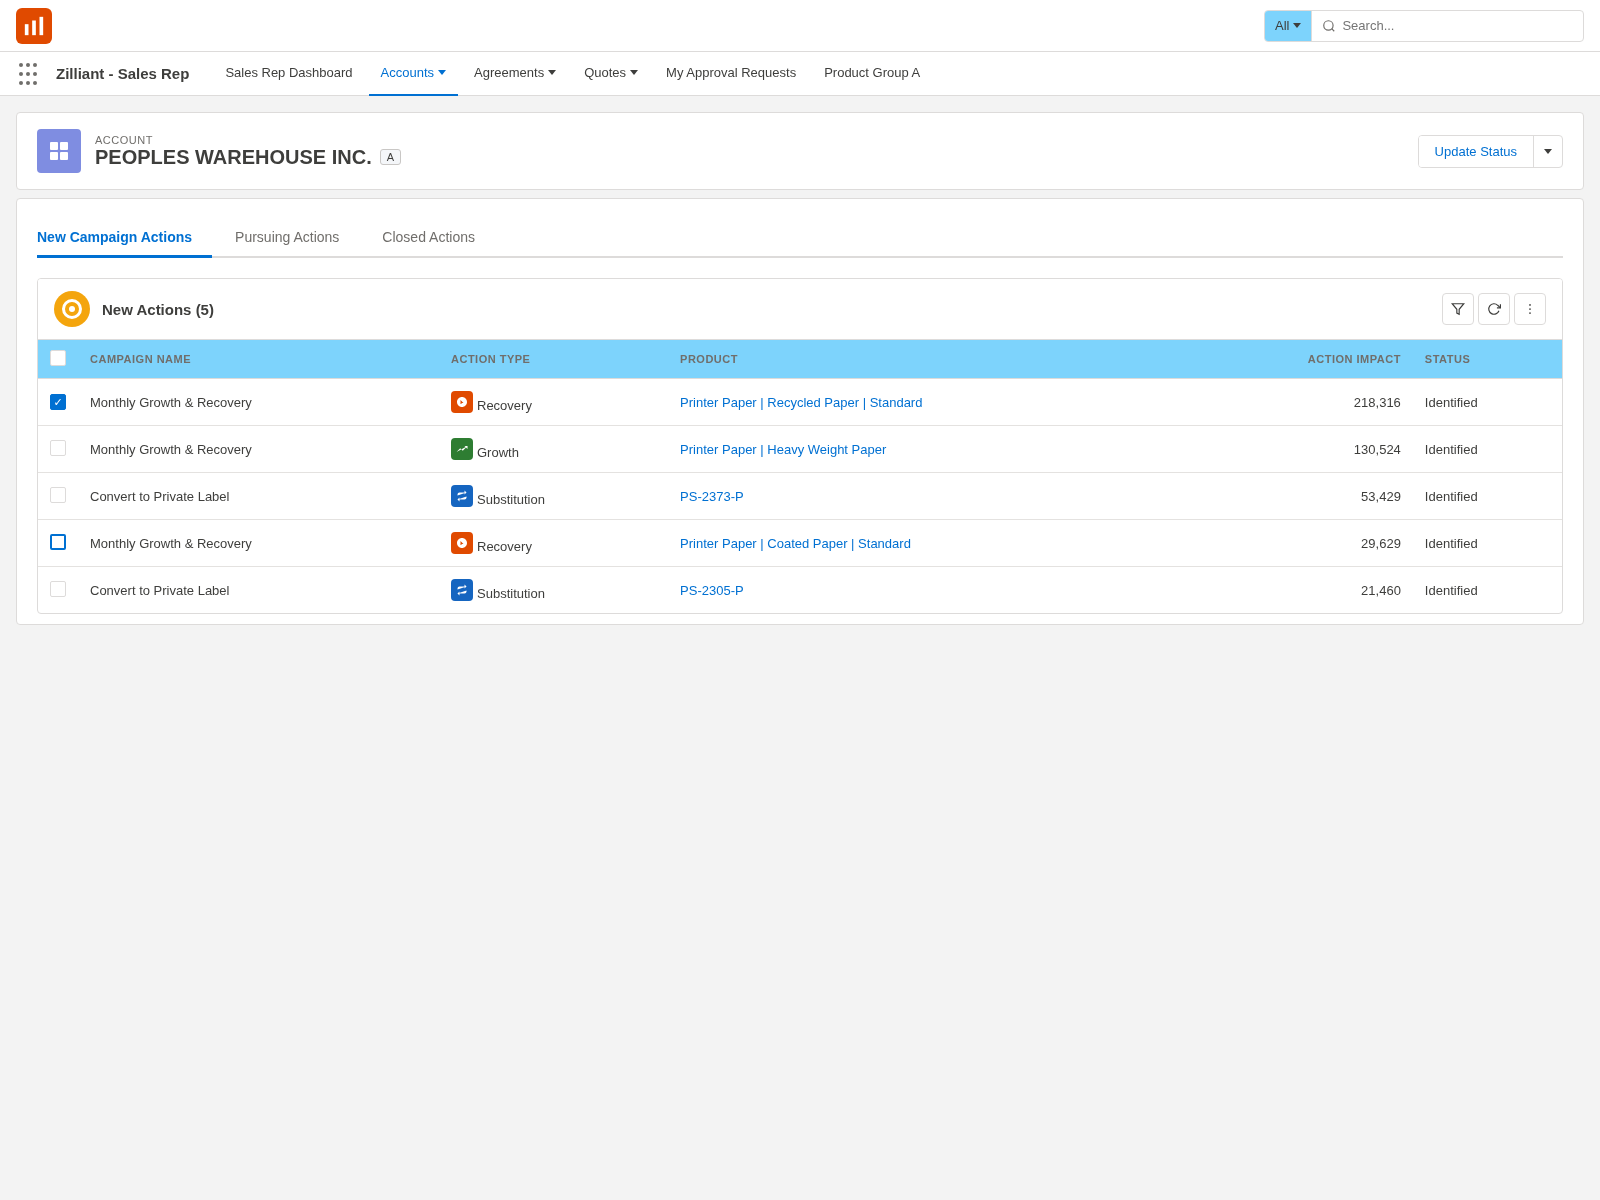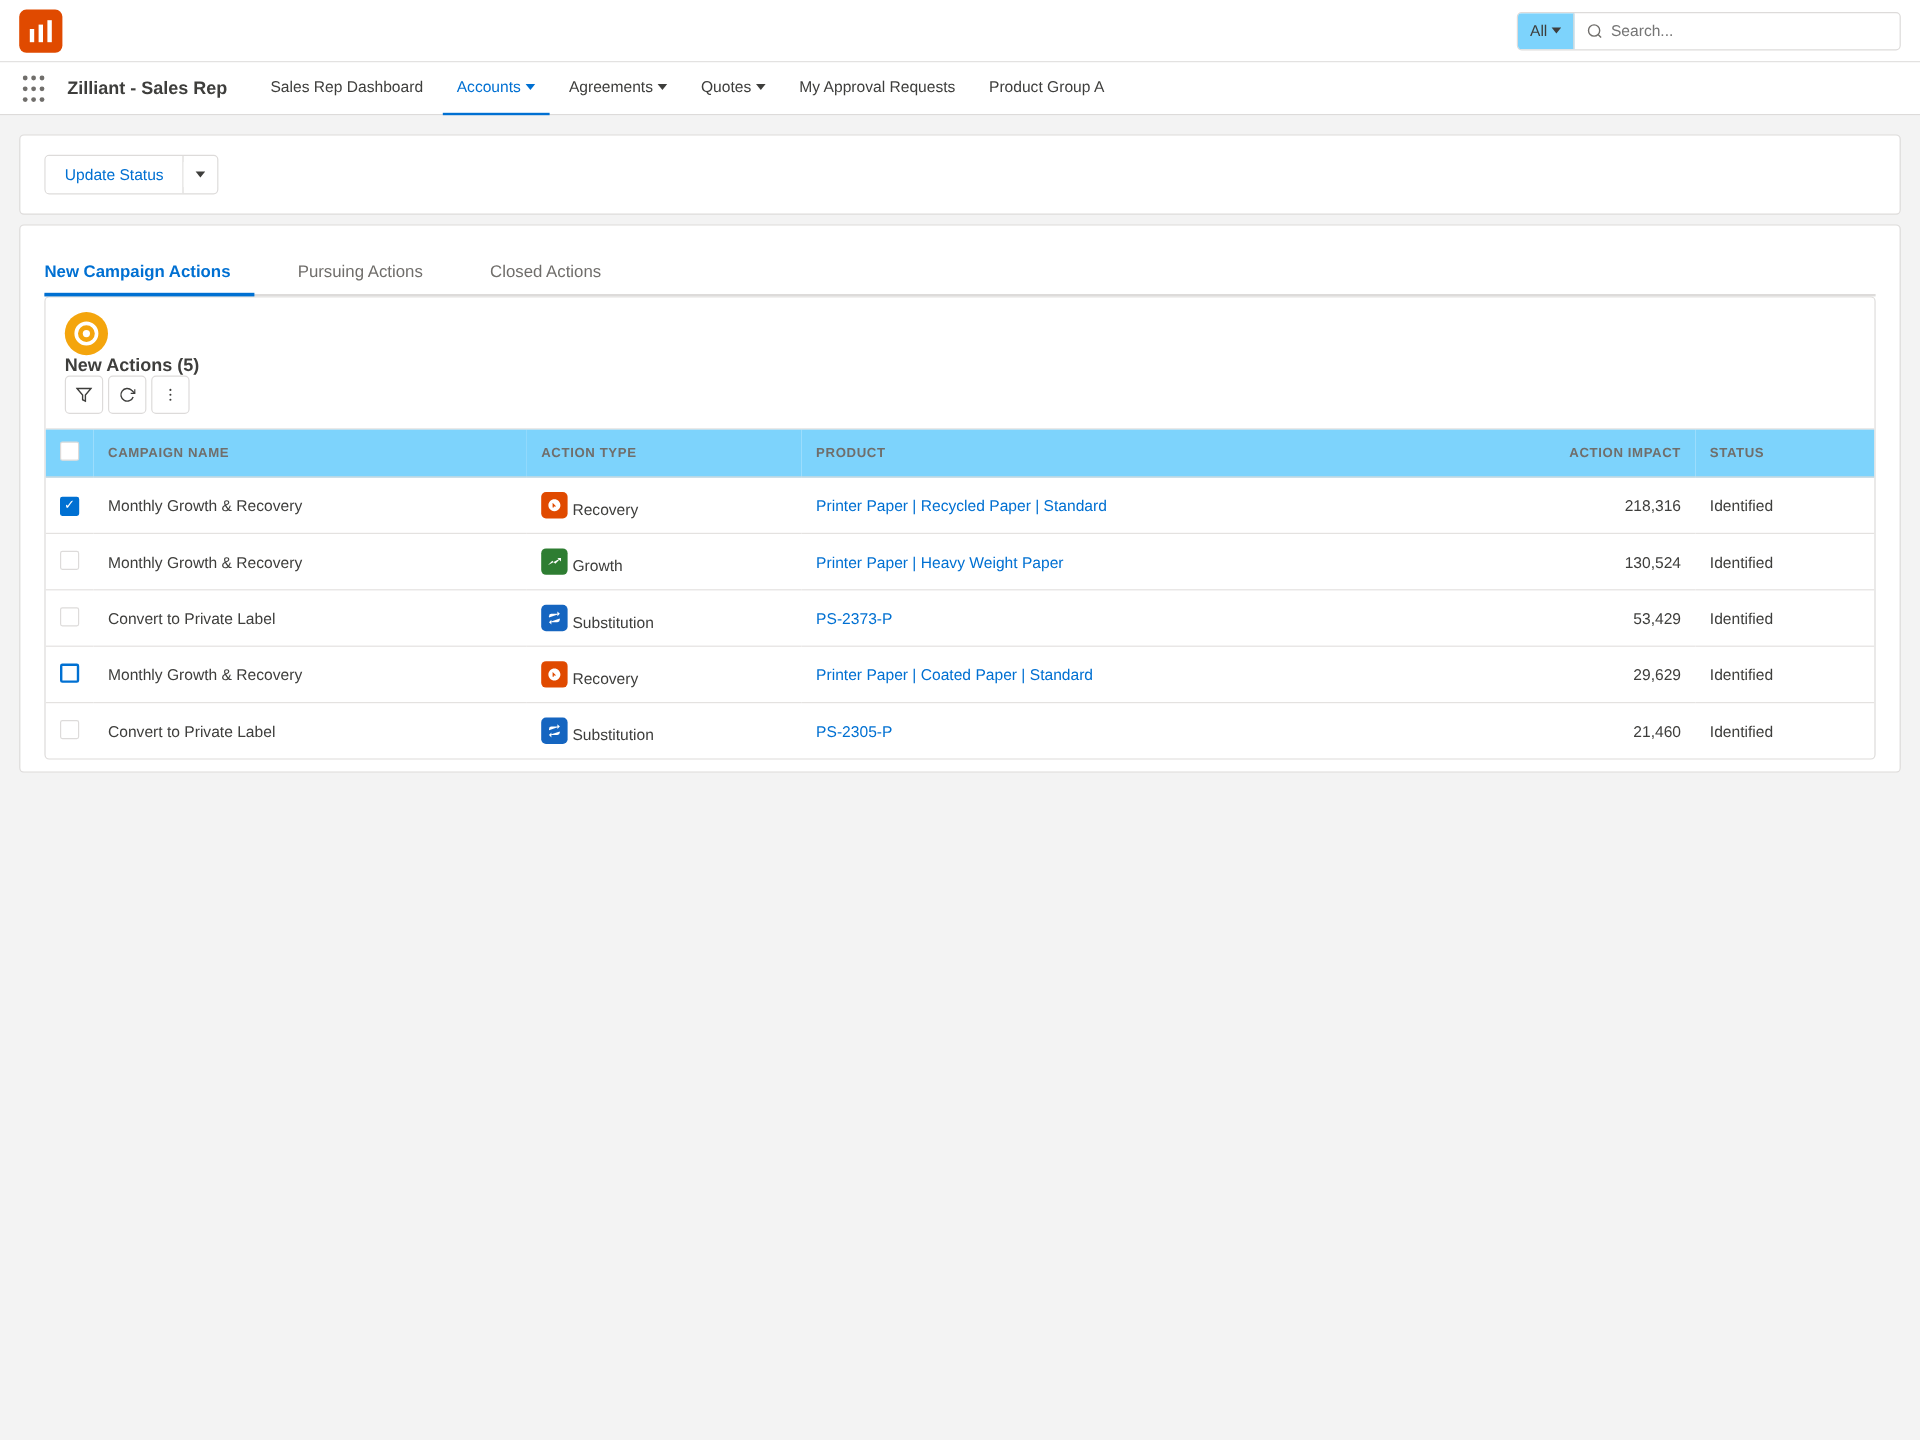--- a/index.html
+++ b/index.html
@@ -157,21 +157,22 @@
       background: #fff;
       border: 1px solid #dddbda;
       border-radius: 4px;
       padding: 20px 20px 10px;
     }
 
     
     .tabs {
       display: flex;
       border-bottom: 2px solid #dddbda;
-      gap: 16px;
+      margin-bottom: 20px;
+      gap: 3px;
     }
     .tab {
       padding: 10px 20px 10px 0;
       margin-right: 20px;
       font-size: 14px;
       color: #706e6b;
       cursor: pointer;
       border-bottom: 3px solid transparent;
       margin-bottom: -2px;
       white-space: nowrap;
@@ -183,25 +184,24 @@
     }
 
     
     .actions-panel {
       border: 1px solid #dddbda;
       border-radius: 4px;
       overflow: hidden;
     }
     .actions-header {
       display: flex;
-      align-items: flex-start;
+      align-items: center;
       padding: 12px 16px;
       border-bottom: 1px solid #dddbda;
       background: #fff;
-      flex-direction: column;
     }
     .actions-icon {
       width: 36px; height: 36px;
       background: #f4a50d;
       border-radius: 50%;
       display: flex; align-items: center; justify-content: center;
       margin-right: 12px;
       flex-shrink: 0;
     }
     .actions-icon-inner {
@@ -361,20 +361,37 @@
   </div>
   <div class="nav-item">
     <span>My Approval Requests</span>
   </div>
   <div class="nav-item">
     <span>Product Group A</span>
   </div>
 </div>
 
 <div class="account-header">
+  <div class="account-left">
+    <div class="account-icon">
+      <svg width="24" height="24" viewBox="0 0 24 24" fill="white">
+          <rect x="3" y="3" width="8" height="8" rx="1"></rect>
+          <rect x="13" y="3" width="8" height="8" rx="1"></rect>
+          <rect x="3" y="13" width="8" height="8" rx="1"></rect>
+          <rect x="13" y="13" width="8" height="8" rx="1"></rect>
+        </svg>
+    </div>
+    <div class="account-info">
+      <span class="account-label">Account</span>
+      <div class="account-name">
+        <span>PEOPLES WAREHOUSE INC.</span>
+        <span class="account-badge">A</span>
+      </div>
+    </div>
+  </div>
   <div class="update-status-btn">
     <div class="update-status-main">Update Status</div>
     <div class="update-status-arrow">
       <span class="chevron-down"></span>
     </div>
   </div>
 </div>
 
 <div class="main-content">
 

